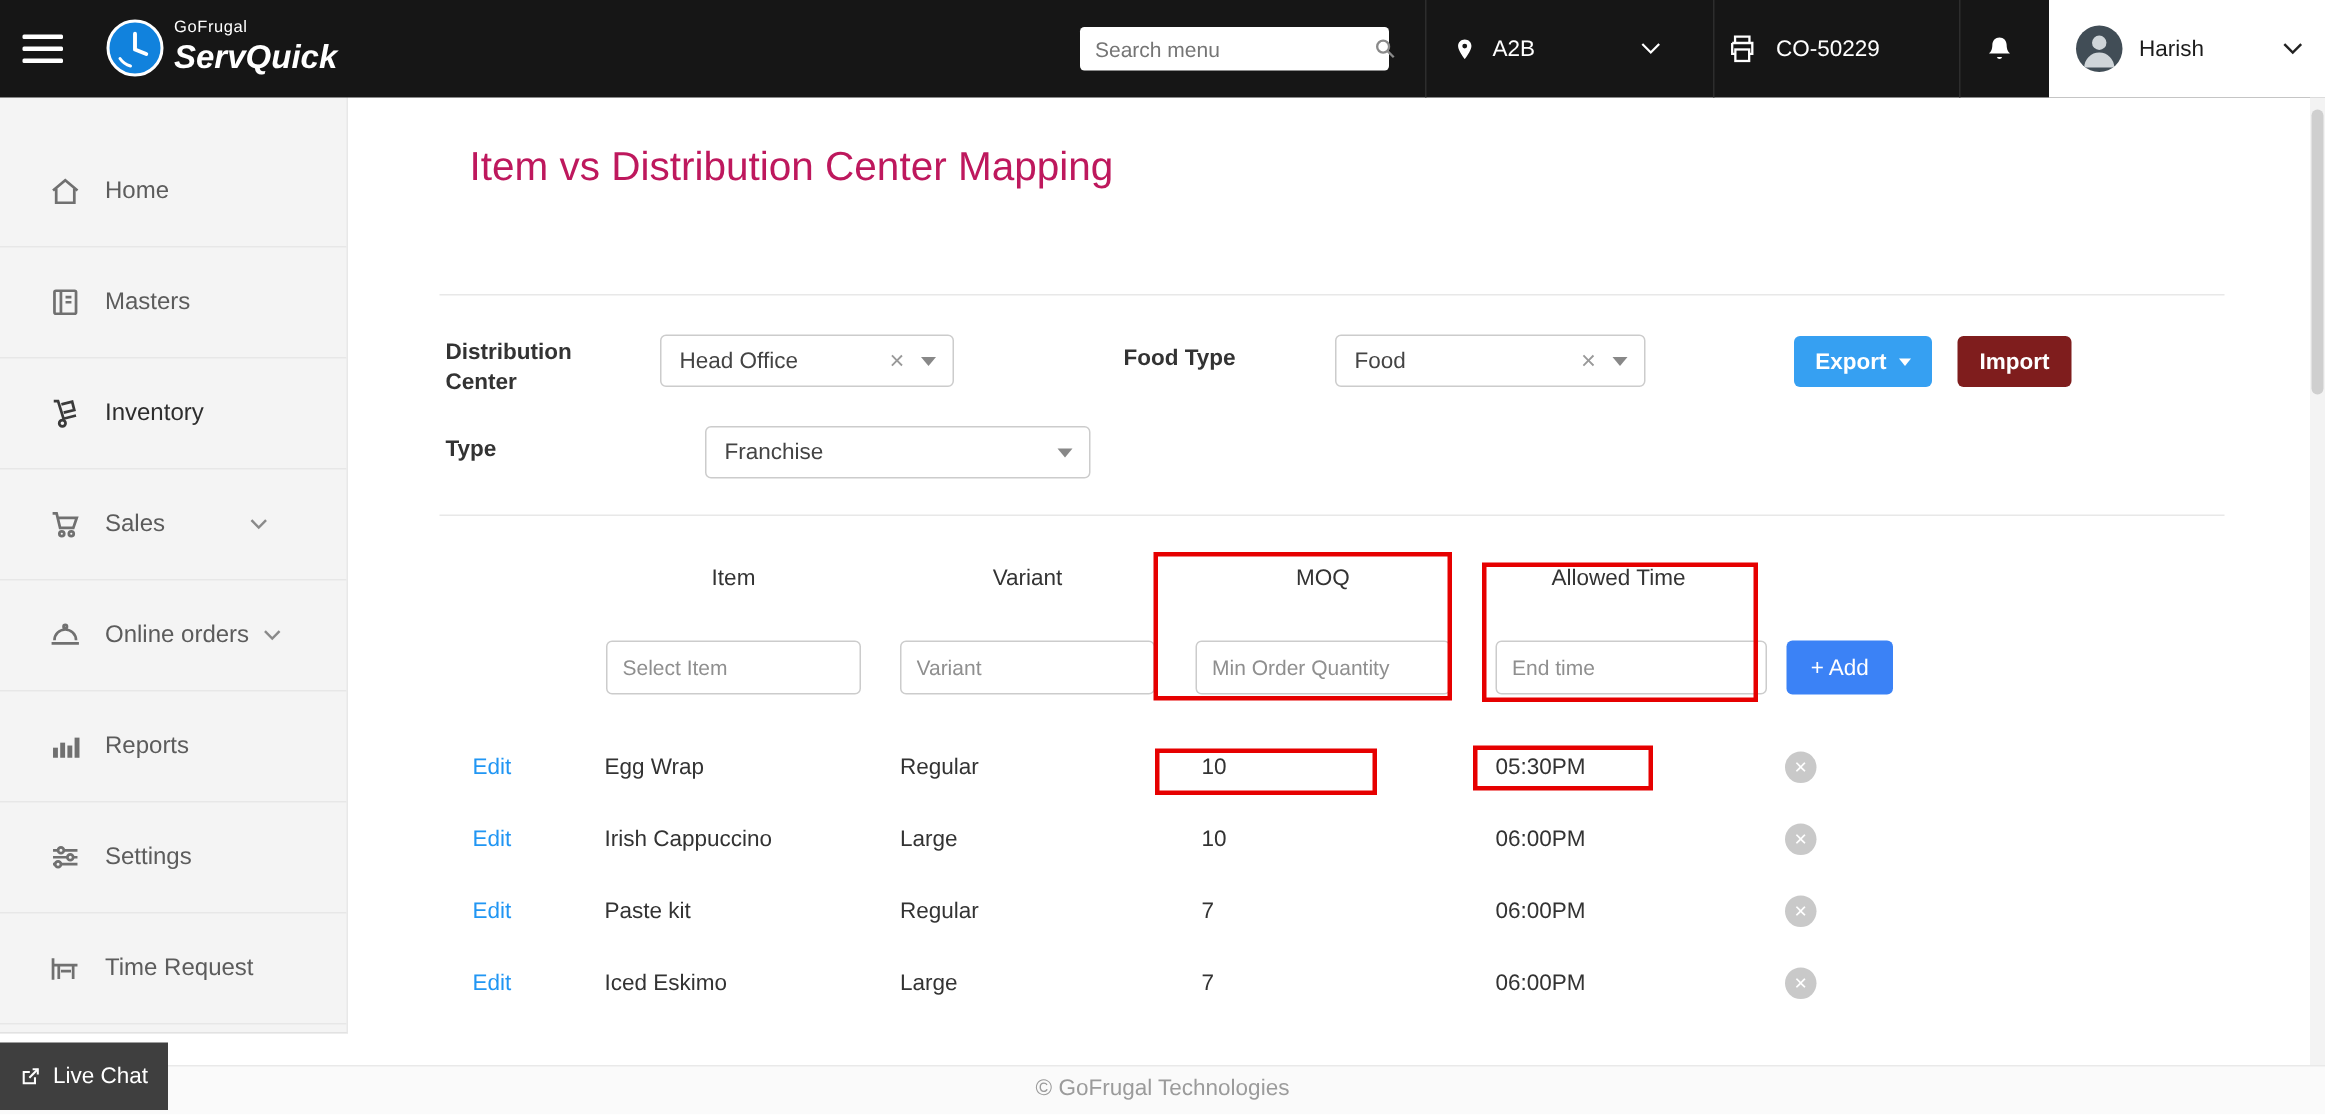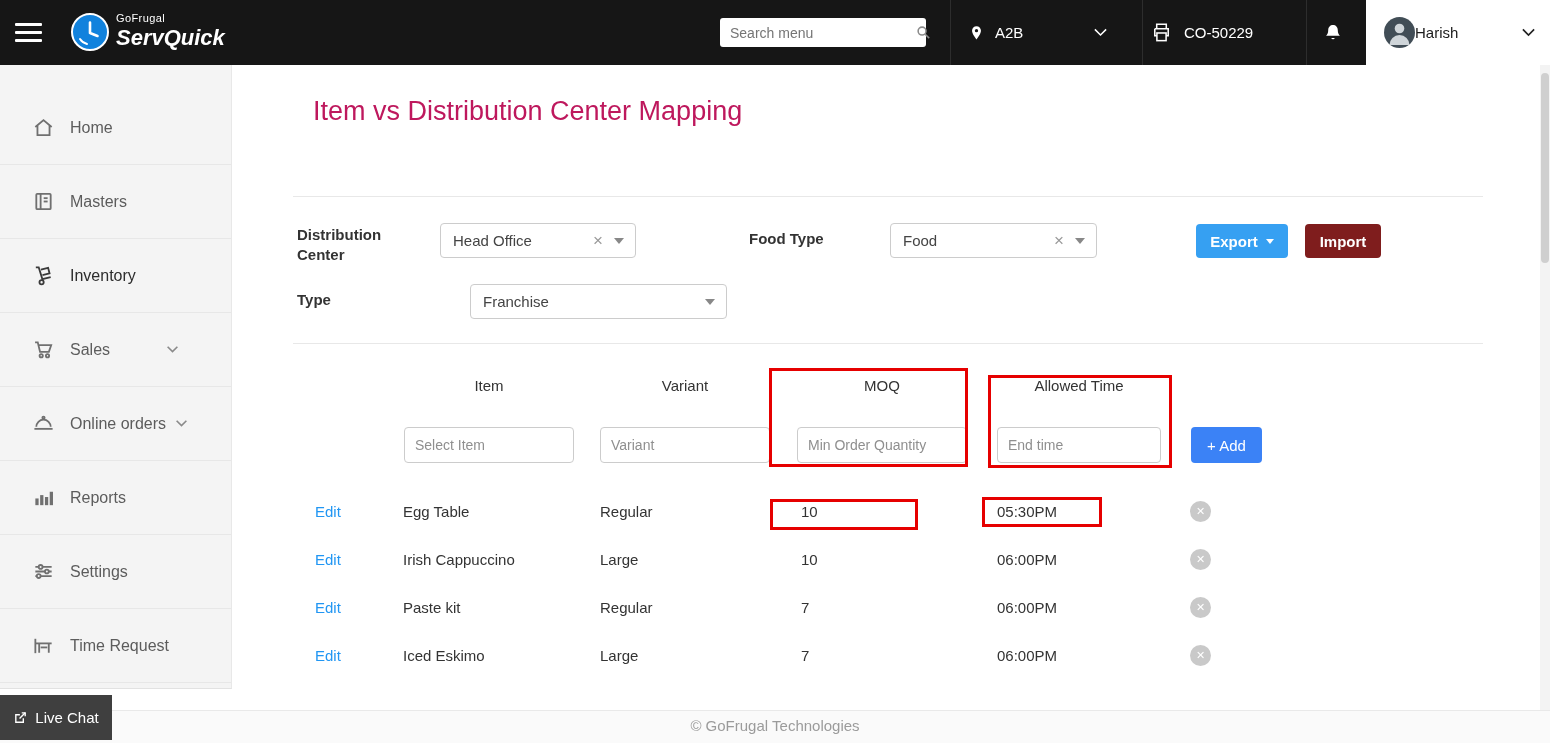--- a/index.html
+++ b/index.html
@@ -18,21 +18,21 @@
 .search-box{position:absolute;left:720px;top:18px;width:206px;height:29px;background:#fff;border-radius:3px;display:flex;align-items:center}
 .search-box input{flex:1;border:0;outline:none;background:transparent;font-family:inherit;font-size:14px;color:#555;padding:0 4px 0 10px}
 .search-box .sicon{margin-right:7px;display:flex}
 .tb-item{position:absolute;top:0;height:65px;display:flex;align-items:center;font-size:15px;color:#fff}
 .loc{left:968px;gap:10px}
 .loc .loc-chev{margin-left:60px;display:flex}
 .counter{left:1150px;gap:11px}
 .bell-wrap{left:1322px}
 .userarea{position:absolute;left:1366px;top:0;width:184px;height:65px;background:#fff;color:#1c1c1c;display:flex;align-items:center;font-size:15px}
 .avatar{width:31px;height:31px;border-radius:50%;background:#414d56;margin-left:18px;overflow:hidden;flex:0 0 31px}
-.user-name{margin-left:0;font-weight:400}
+.user-name{margin-left:11px;font-weight:400}
 .user-chev{margin-left:auto;margin-right:14px;display:flex}
 
 
 .sidebar{position:absolute;left:0;top:65px;width:232px;height:624px;background:#f4f4f4;border-right:1px solid #e8e8e8;border-bottom:1px solid #e2e2e2;padding-top:26px;z-index:5}
 .s-item{height:74px;display:flex;align-items:center;padding-left:31px;border-bottom:1px solid #e7e7e7;color:#5c5c5c;font-size:16px;cursor:pointer}
 .s-ico{width:24px;height:24px;margin-right:15px;color:#707070;flex:0 0 24px;display:flex;align-items:center;justify-content:center}
 .s-item.active{color:#2d2d2d;font-weight:400}
 .s-item.active .s-ico{color:#3a3a3a}
 .s-chev{margin-left:56px;display:flex;color:#8a8a8a}
 .s-chev.near{margin-left:9px}
@@ -309,28 +309,28 @@
   <div class="hline" style="left:61px;top:278px;width:1190px"></div>
 
   <div class="th" style="left:172px;width:170px">Item</div>
   <div class="th" style="left:368px;width:170px">Variant</div>
   <div class="th" style="left:565px;width:170px">MOQ</div>
   <div class="th" style="left:765px;width:164px">Allowed Time</div>
 
   <input class="tin" style="left: 172px; width: 170px;" placeholder="Select Item">
   <input class="tin" style="left: 368px; width: 170px;" placeholder="Variant">
   <input class="tin" style="left: 565px; width: 170px;" placeholder="Min Order Quantity">
-  <input class="tin" style="left: 765px; width: 164px;" placeholder="End time">
+  <input class="tin" style="left: 765px; width: 181px;" placeholder="End time">
   <button class="btn btn-add">
     <span>+ Add</span>
   </button>
 
   <div class="trow" style="top:432px">
     <div class="cell edit-link" style="left:83px">Edit</div>
-    <div class="cell" style="left:171px">Egg Table</div>
+    <div class="cell" style="left:171px">Egg Wrap</div>
     <div class="cell" style="left:368px">Regular</div>
     <div class="cell" style="left:569px">10</div>
     <div class="cell" style="left:765px">05:30PM</div>
     <div class="del"></div>
   </div>
 
   <div class="trow" style="top:480px">
     <div class="cell edit-link" style="left:83px">Edit</div>
     <div class="cell" style="left:171px">Irish Cappuccino</div>
     <div class="cell" style="left:368px">Large</div>

